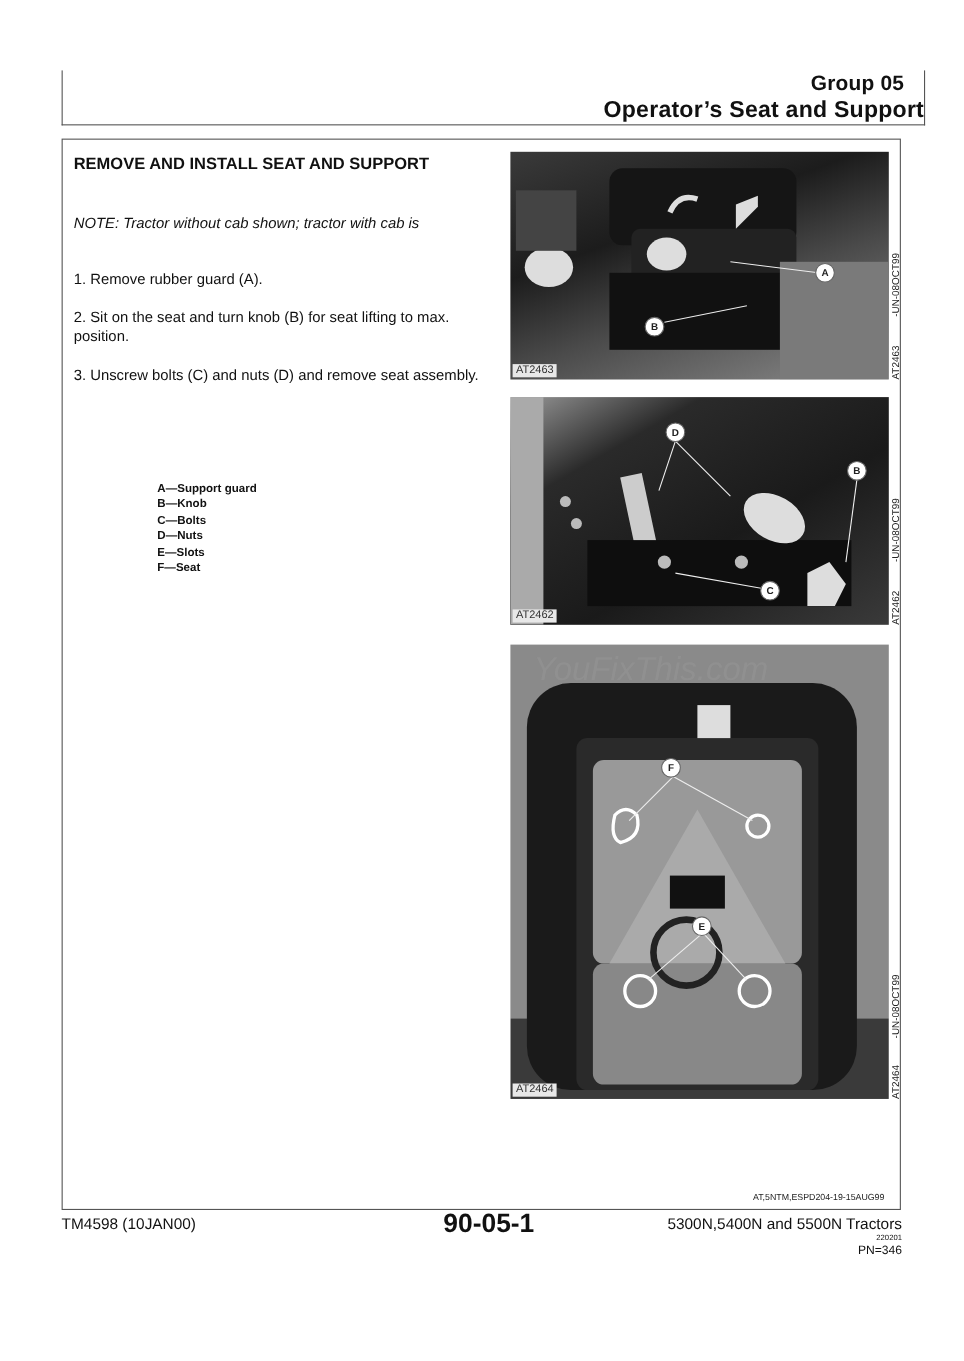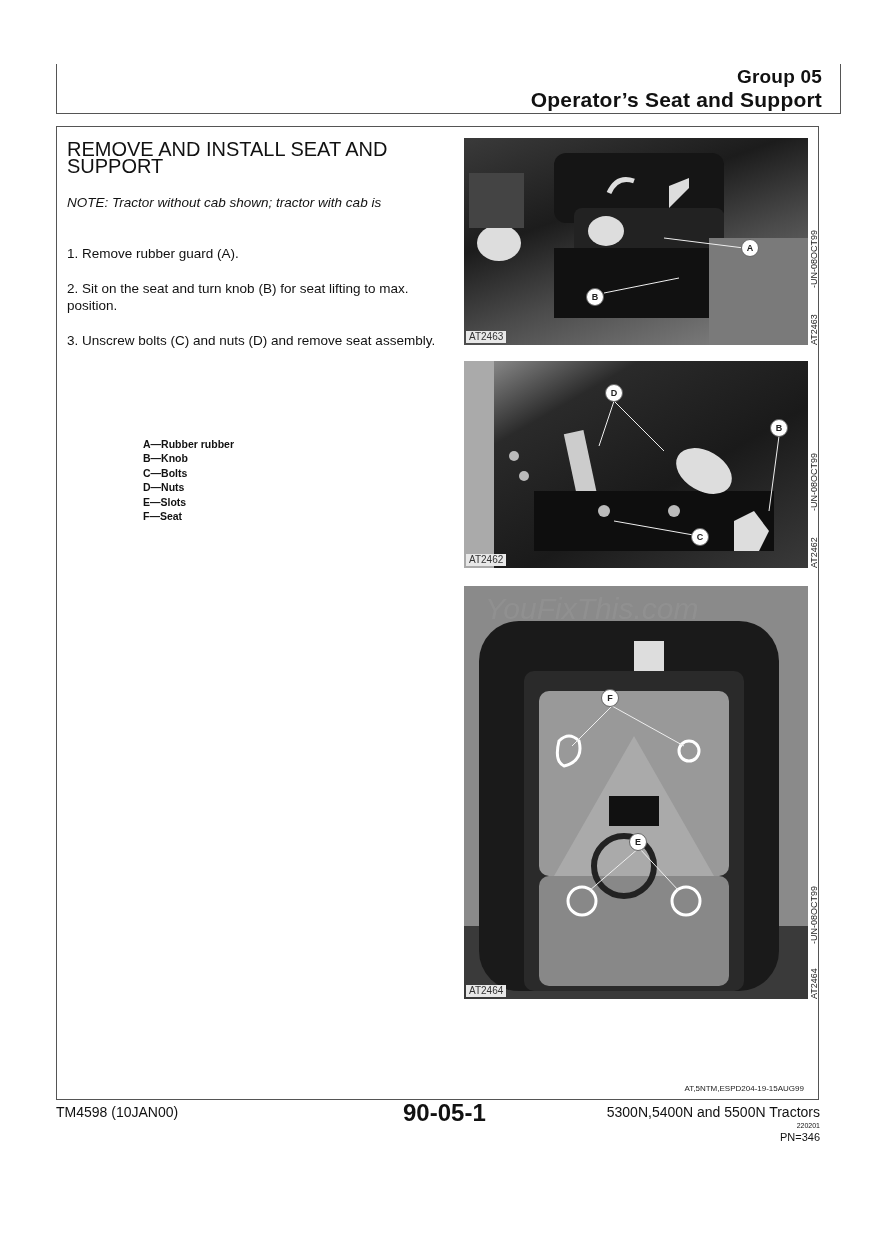--- a/index.html
+++ b/index.html
@@ -2,26 +2,26 @@
 <html><head>
 <meta charset="utf-8">
 <style>
   html, body { margin: 0; padding: 0; background: #ffffff; }
   body { width: 876px; height: 1237px; position: relative; overflow: hidden;
          font-family: "Liberation Sans", sans-serif; color: #111; }
 
   .header-box { position: absolute; left: 56px; top: 64px; width: 785px; height: 50px;
                 border-left: 1.5px solid #555; border-right: 1.5px solid #555; border-bottom: 1.5px solid #555; box-sizing: border-box; }
   .group-label { position: absolute; right: 18px; top: 2px; font-weight: bold; font-size: 19px; text-align: right; letter-spacing: 0.2px; }
-  .group-title { position: absolute; right: 18px; top: 24px; font-weight: bold; font-size: 21px; text-align: right; letter-spacing: 0.2px; white-space: nowrap; }
+  .group-title { position: absolute; right: 0; top: 24px; font-weight: bold; font-size: 21px; text-align: right; letter-spacing: 0.2px; white-space: nowrap; }
 
   .content-box { position: absolute; left: 56px; top: 126px; width: 763px; height: 974px;
                  border: 1.5px solid #555; box-sizing: border-box; }
 
-  .section-title { position: absolute; left: 10px; top: 14px; width: 330px; font-weight: normal; font-size: 20px; line-height: 17px; }
+  .section-title { position: absolute; left: 10px; top: 14px; width: 330px; font-weight: bold; font-size: 15px; line-height: 17px; }
   .note { position: absolute; left: 10px; top: 67px; width: 360px; font-style: italic; font-size: 13.5px; line-height: 17px; }
   .note .note-label { display: inline; }
   .note .note-indent { display: block; padding-left: 50px; }
 
   .step { position: absolute; left: 10px; width: 370px; font-size: 13.5px; line-height: 17px; }
 
   .legend { position: absolute; left: 86px; top: 310px; font-size: 10.5px; font-weight: bold; line-height: 14.4px; }
   .legend-item { white-space: nowrap; }
 
   .figure { position: absolute; left: 407px; width: 344px; overflow: hidden; background: #2a2a2a; }
@@ -56,21 +56,21 @@
   <div class="note">
     <span class="note-label">NOTE:</span>
     <span>Tractor without cab shown; tractor with cab is</span>
   </div>
 
   <div class="step" style="top:118px">1. Remove rubber guard (A).</div>
   <div class="step" style="top:153px">2. Sit on the seat and turn knob (B) for seat lifting to max. position.</div>
   <div class="step" style="top:205px">3. Unscrew bolts (C) and nuts (D) and remove seat assembly.</div>
 
   <div class="legend">
-    <div class="legend-item">A—Rubber rubber</div>
+    <div class="legend-item">A—Support guard</div>
     <div class="legend-item">B—Knob</div>
     <div class="legend-item">C—Bolts</div>
     <div class="legend-item">D—Nuts</div>
     <div class="legend-item">E—Slots</div>
     <div class="legend-item">F—Seat</div>
   </div>
 
   <div class="figure" style="top:11px;height:207px;background:linear-gradient(160deg,#3a3a3a 0%,#1c1c1c 35%,#4a4a4a 60%,#8a8a8a 100%);">
     <svg width="344" height="207">
       <rect x="90" y="15" width="170" height="70" rx="12" fill="#151515"></rect>

